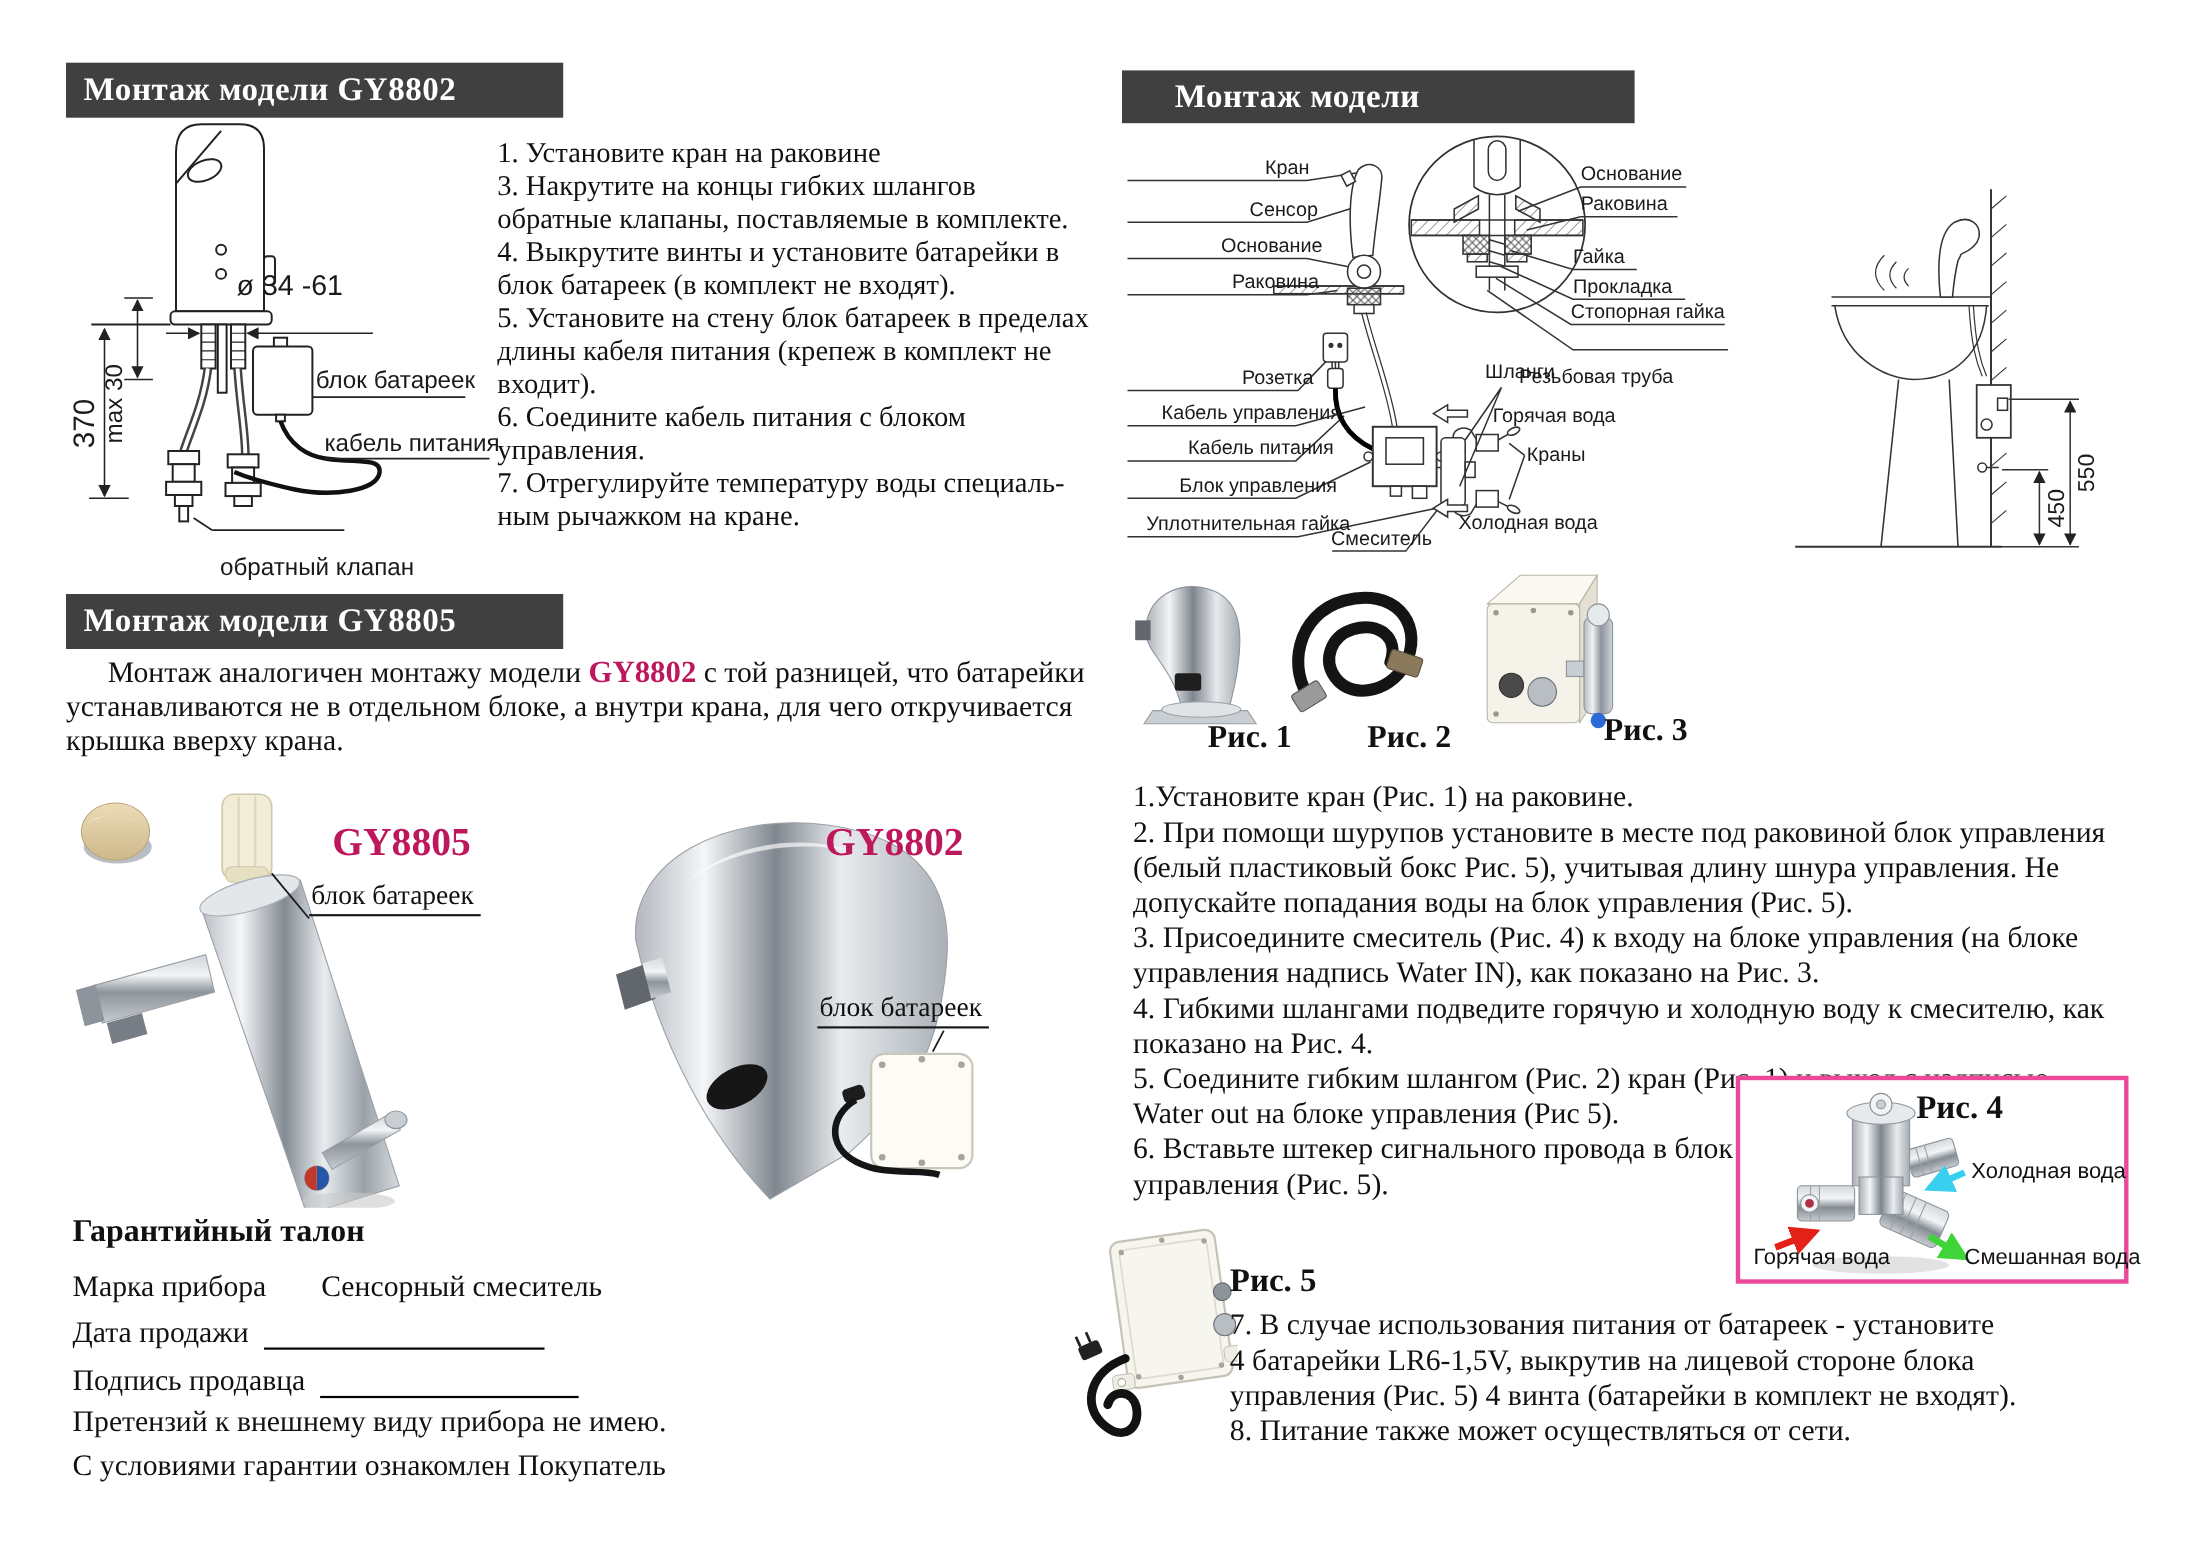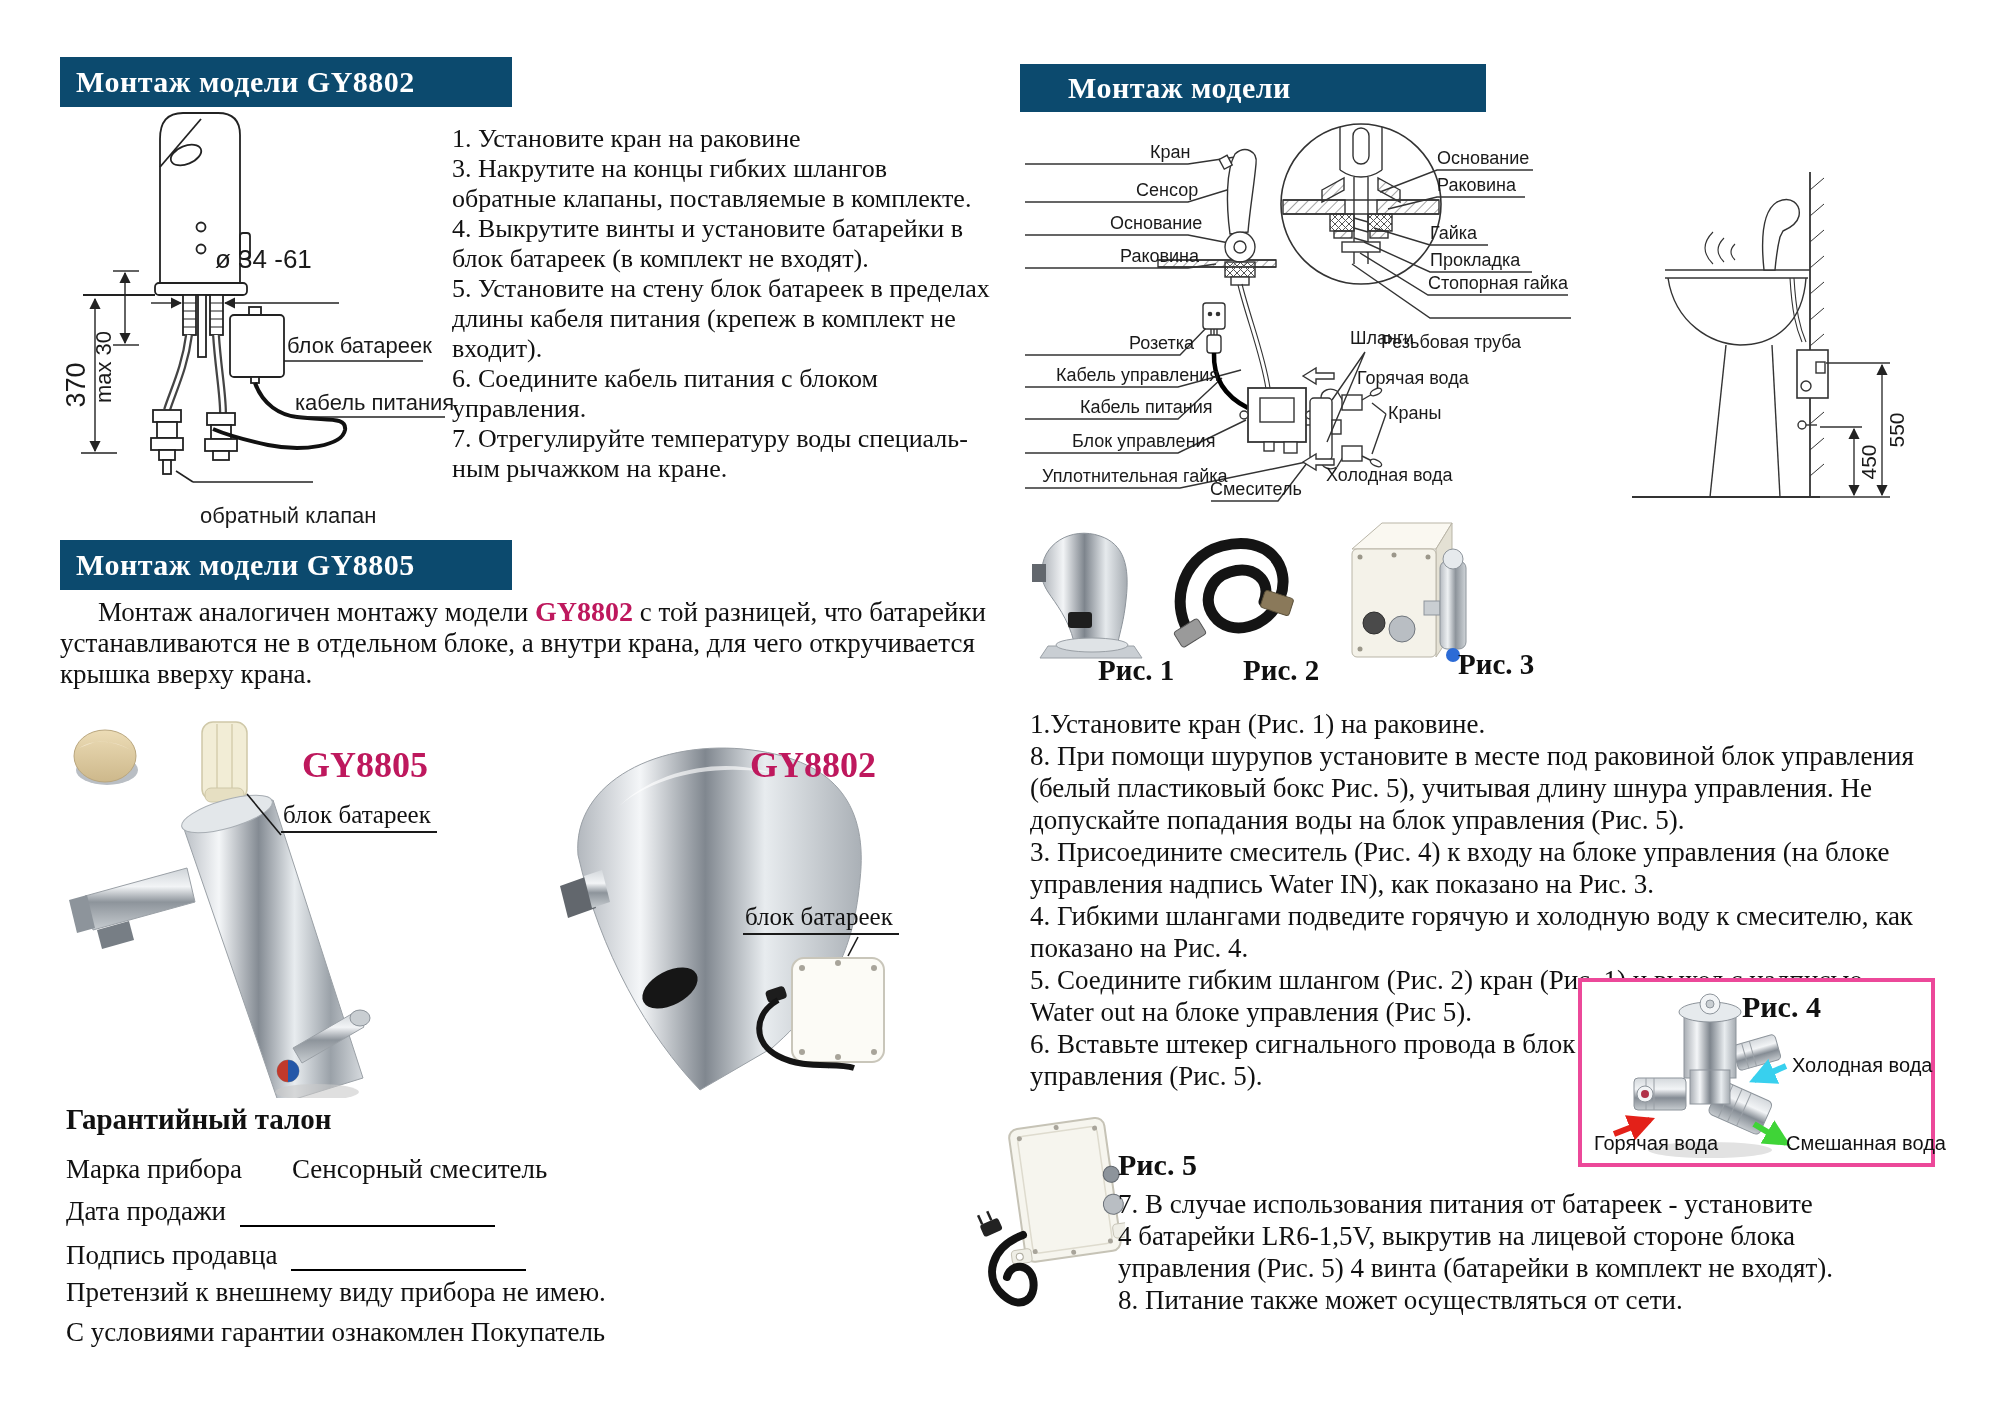--- a/index.html
+++ b/index.html
@@ -1,20 +1,20 @@
 <!DOCTYPE html>
 <html><head>
 <meta charset="utf-8">
 <style>
   html,body{margin:0;padding:0;background:#e9e9e9;}
   #page{position:relative;width:2000px;height:1414px;background:#ffffff;overflow:hidden;
         font-family:"Liberation Serif","DejaVu Serif",serif;color:#111;}
   .abs{position:absolute;}
   .sans{font-family:"Liberation Sans","DejaVu Sans",sans-serif;}
-  .banner{background:#0c4a6e;color:#ffffff;font-weight:bold;font-size:30px;line-height:50px;
+  .banner{background:#404040;color:#ffffff;font-weight:bold;font-size:30px;line-height:50px;
           padding-left:16px;letter-spacing:.5px;box-sizing:border-box;}
   .step-line{white-space:nowrap;font-size:26px;line-height:30px;}
   .rstep-line{white-space:nowrap;font-size:27px;line-height:32px;}
   .para-line{white-space:nowrap;font-size:27px;line-height:31px;}
   .model-red{color:#be185d;font-weight:bold;}
   .dlabel{font-size:18px;line-height:20px;white-space:nowrap;color:#1a1a1a;}
   .dlabel2{font-size:22px;line-height:24px;white-space:nowrap;color:#1a1a1a;}
   .photo-label{font-size:25px;white-space:nowrap;border-bottom:2px solid #1a1a1a;padding:0 6px 2px 2px;}
   .fig-cap{font-weight:bold;font-size:29px;white-space:nowrap;}
   .warr-row{display:flex;align-items:flex-end;font-size:27px;white-space:nowrap;}
@@ -494,21 +494,21 @@
     <rect x="100" y="56" width="26" height="88" rx="7" fill="url(#f3g)" stroke="#8d949b"></rect>
     <circle cx="113" cy="54" r="10" fill="#e6eaed" stroke="#8d949b"></circle>
     <circle cx="113" cy="150" r="7" fill="#2c6bd6"></circle>
   </svg>
   <div class="abs fig-cap" style="left:1098px;top:654px;">Рис. 1</div>
   <div class="abs fig-cap" style="left:1243px;top:654px;">Рис. 2</div>
   <div class="abs fig-cap" style="left:1458px;top:648px;">Рис. 3</div>
 
   <div class="abs" style="left:1030px;top:708px;">
     <div class="rstep-line">1.Установите кран (Рис. 1) на раковине.</div>
-    <div class="rstep-line">8. При помощи шурупов установите в месте под раковиной блок управления</div>
+    <div class="rstep-line">2. При помощи шурупов установите в месте под раковиной блок управления</div>
     <div class="rstep-line">(белый пластиковый бокс Рис. 5), учитывая длину шнура управления. Не</div>
     <div class="rstep-line">допускайте попадания воды на блок управления (Рис. 5).</div>
     <div class="rstep-line">3. Присоедините смеситель (Рис. 4) к входу на блоке управления (на блоке</div>
     <div class="rstep-line">управления надпись Water IN), как показано на Рис. 3.</div>
     <div class="rstep-line">4. Гибкими шлангами подведите горячую и холодную воду к смесителю, как</div>
     <div class="rstep-line">показано на Рис. 4.</div>
     <div class="rstep-line">5. Соедините гибким шлангом (Рис. 2) кран (Рис. 1) и выход с надписью</div>
     <div class="rstep-line">Water out на блоке управления (Рис 5).</div>
     <div class="rstep-line">6. Вставьте штекер сигнального провода в блок</div>
     <div class="rstep-line">управления (Рис. 5).</div>

